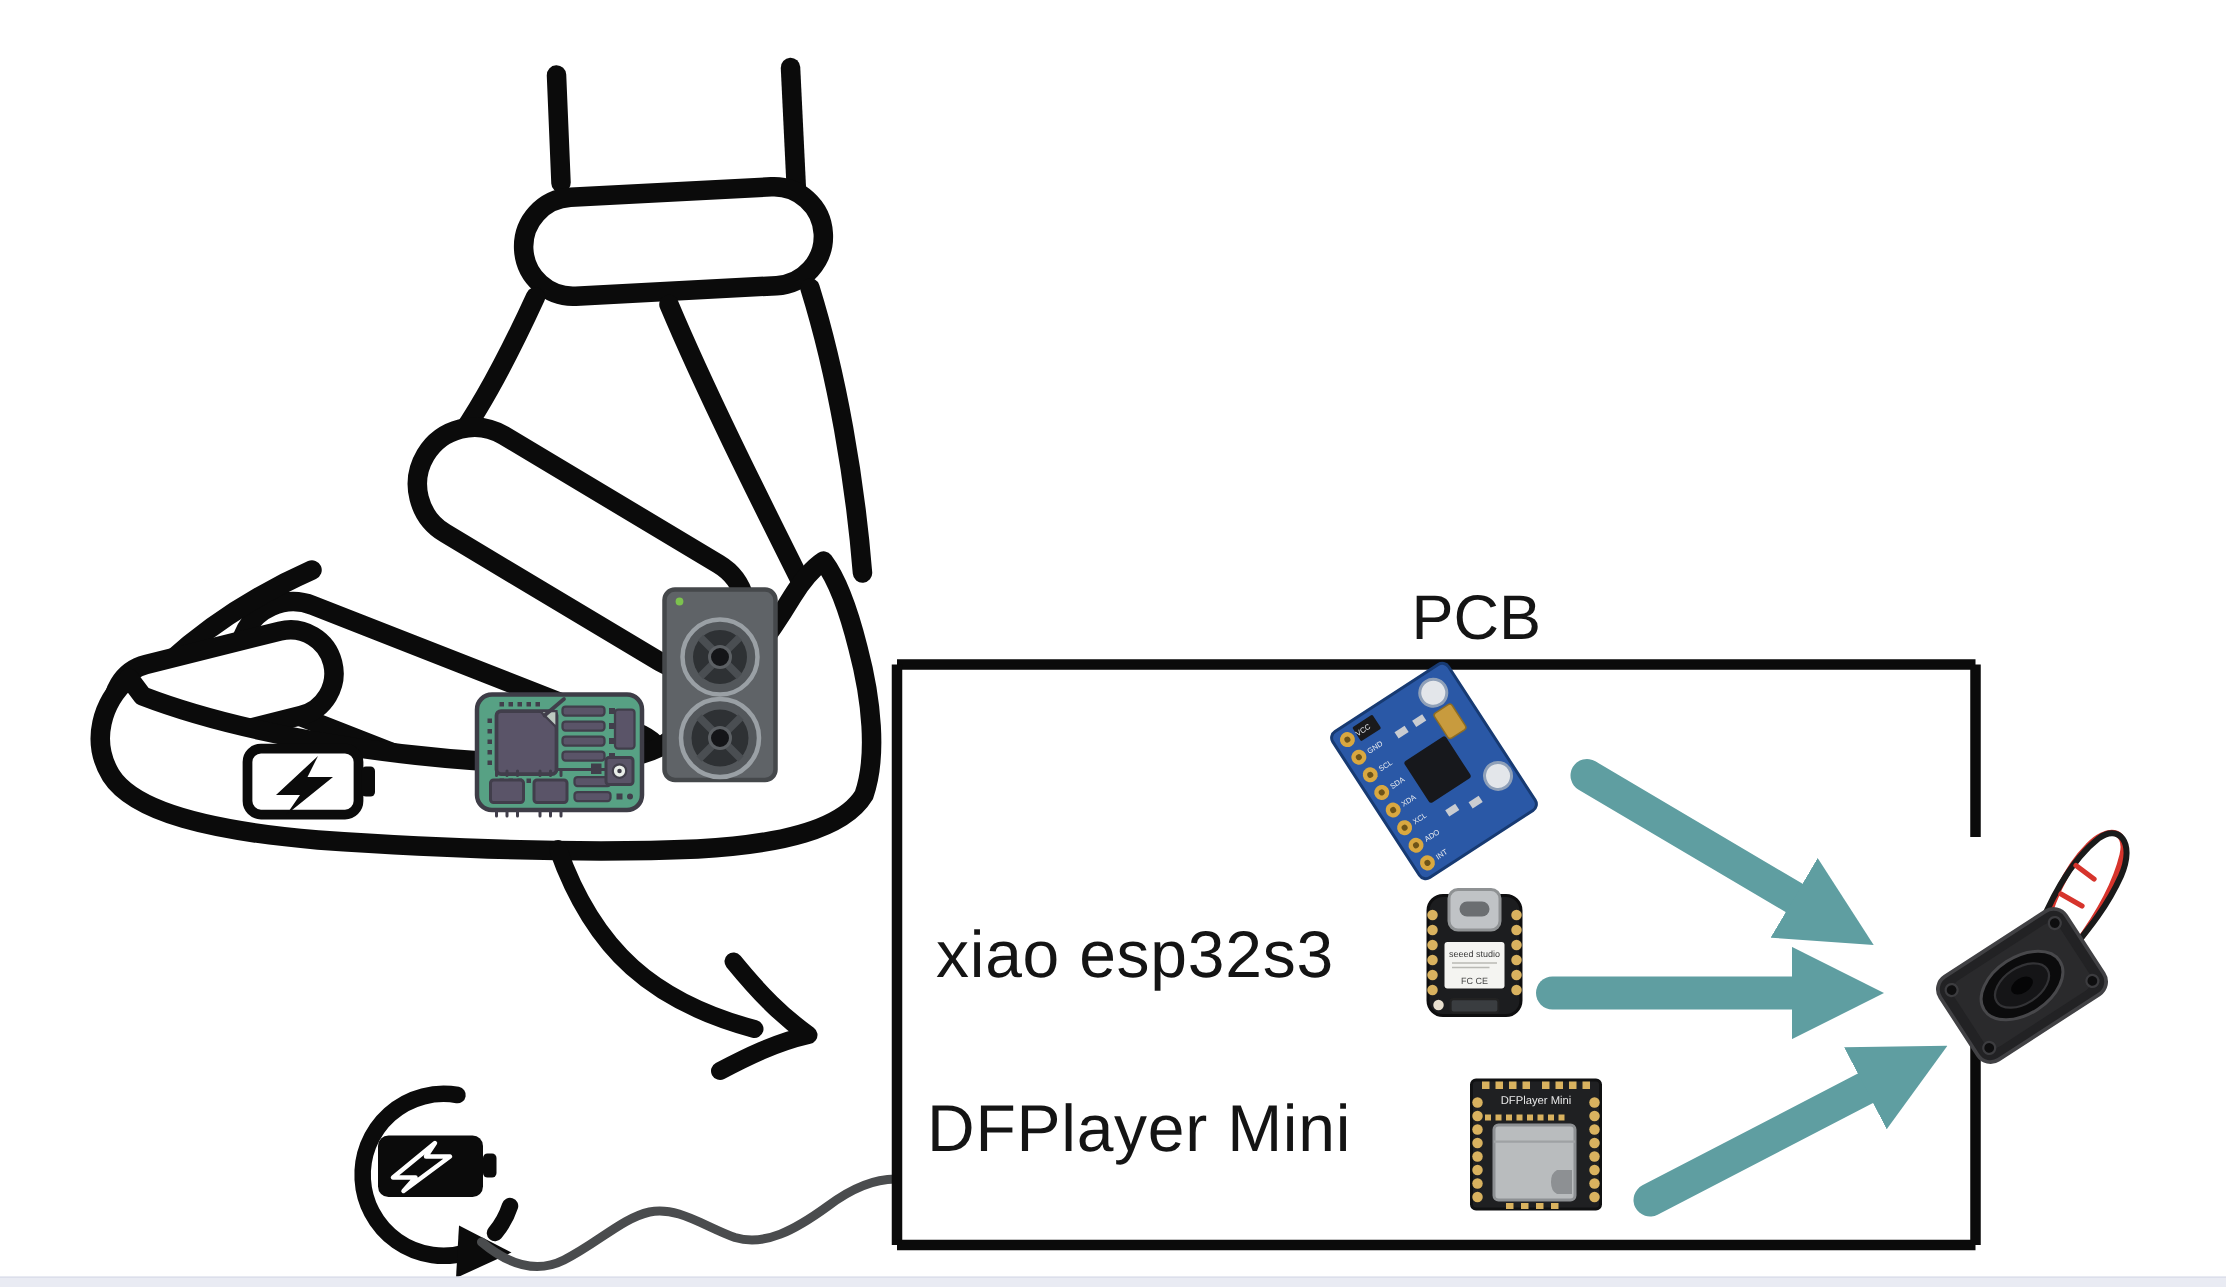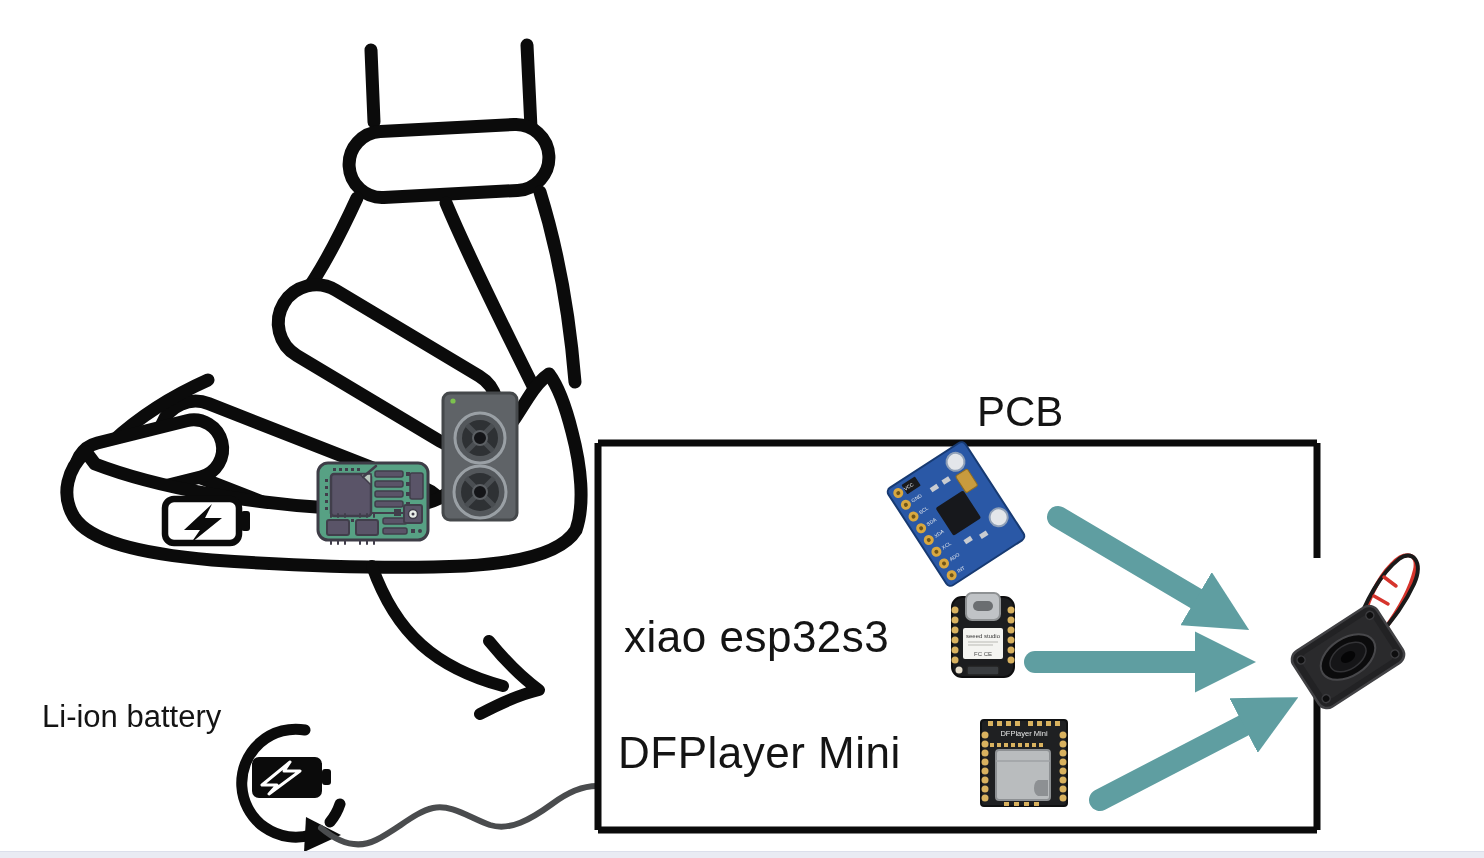--- a/index.html
+++ b/index.html
@@ -1,21 +1,21 @@
 <!DOCTYPE html>
 <html><head>
 <meta charset="utf-8">
 <style>
   html,body{margin:0;padding:0;background:#fff;}
   .canvas{position:relative;width:1484px;height:858px;background:#ffffff;overflow:hidden;
           font-family:"Liberation Sans",sans-serif;color:#111;}
   svg.art{position:absolute;left:0;top:0;}
   .lbl{position:absolute;white-space:nowrap;color:#141414;}
   .lbl-big{font-size:44px;letter-spacing:.5px;}
-  .pcb-title{position:absolute;left:977px;top:388px;font-size:42px;color:#141414;}
+  .pcb-title{position:absolute;left:941px;top:388px;font-size:42px;color:#141414;}
   .bat-text{position:absolute;left:42px;top:698px;font-size:31px;line-height:38px;color:#141414;}
   .footer-strip{position:absolute;left:0;top:851px;width:1484px;height:7px;
                 background:#e9ebf3;border-top:1px solid #dcdfeb;}
 </style>
 </head>
 <body>
 
 <div class="canvas">
 
 <svg class="art" width="1484" height="858" viewBox="0 0 1484 858">
@@ -309,18 +309,17 @@
 </svg>
 
 <div class="pcb-title">PCB</div>
 
 
 <div class="lbl lbl-big" style="left:624px;top:612px;">xiao esp32s3</div>
 
 <div class="lbl lbl-big" style="left:618px;top:728px;">DFPlayer Mini</div>
 
 <div class="bat-text">
-  <div>Li-ion battery</div>
 </div>
 
 <div class="footer-strip"></div>
 
 </div>
 
 </body></html>

